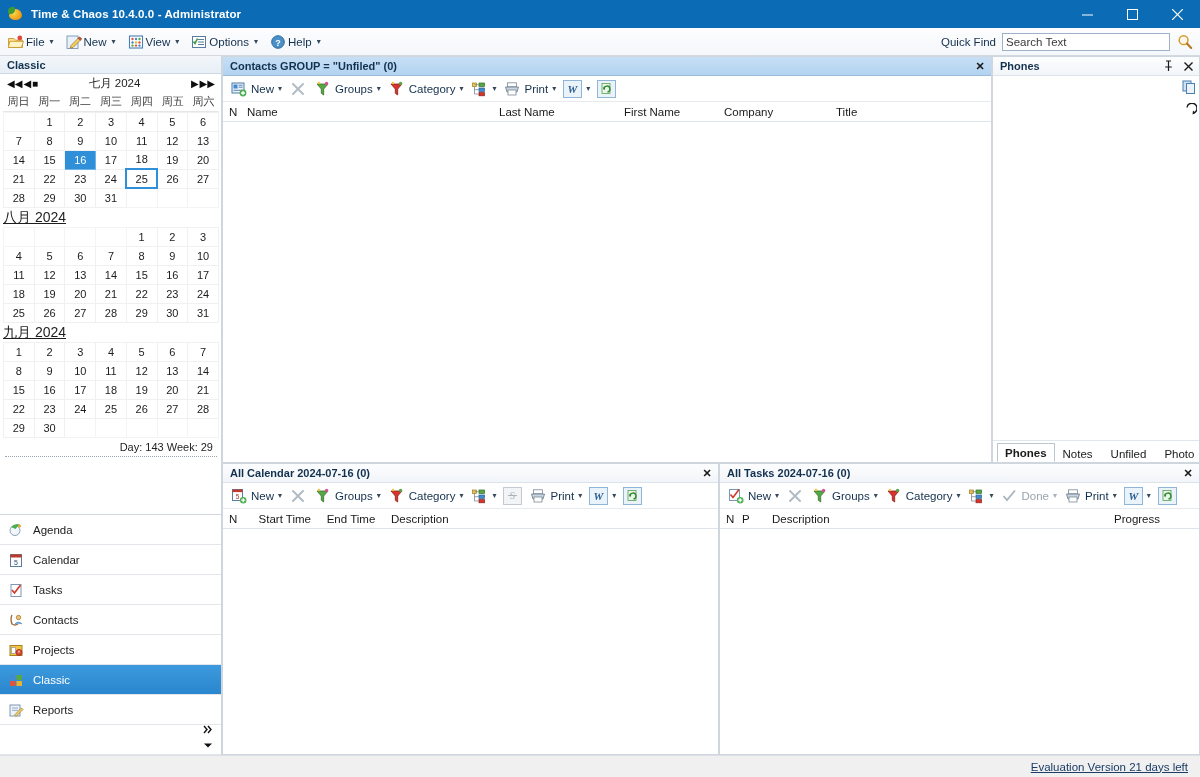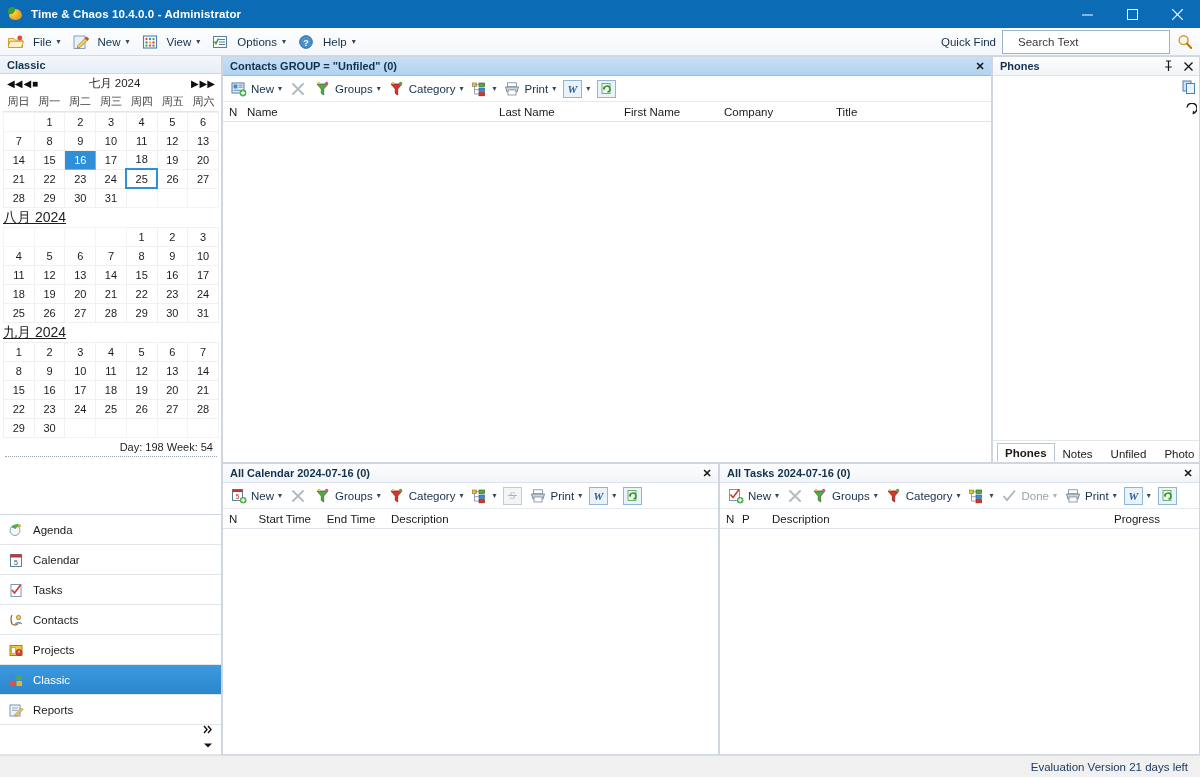--- a/index.html
+++ b/index.html
@@ -70,44 +70,44 @@
     position: relative;
   }
   .tbitem {
     display: flex; align-items: center;
     height: 24px; padding: 0 4px 0 3px;
     margin-left: 4px;
     cursor: default;
   }
   .tbitem .lbl {
     font-size: 11.5px;
-    margin-left: 8px;
+    margin-left: 1px;
     color: #13304d;
   }
   .tbitem .caret {
     margin-left: 5px;
     color: #36495c;
     font-size: 8px;
     line-height: 1;
   }
   .tb-ico { width: 18px; height: 18px; position: relative; flex: 0 0 18px; }
 
   .quickfind {
     position: absolute; right: 6px; top: 0;
     height: 28px; display: flex; align-items: center;
   }
   .quickfind .qf-label { font-size: 11.5px; color: #13304d; margin-right: 6px; }
   .qf-input {
-    width: 168px; height: 24px;
+    width: 168px; height: 18px;
     border: 1px solid #9fb3c8;
     background: #ffffff;
     font-family: "Liberation Sans", sans-serif;
     font-size: 11.5px;
     color: #222;
-    padding: 0 15px;
+    padding: 0 3px;
     outline: none;
   }
   .qf-input::placeholder { color: #3a3a3a; opacity: 1; }
   .qf-search-icon { margin-left: 6px; width: 18px; height: 18px; }
 
   
   .body {
     flex: 1 1 auto;
     display: flex;
     background: #ffffff;
@@ -338,20 +338,21 @@
   
   .statusbar {
     height: 22px; flex: 0 0 22px;
     background: #f0f0f0;
     border-top: 1px solid #dcdfe3;
     display: flex; align-items: center; justify-content: flex-end;
     padding-right: 12px;
   }
   .statusbar .eval {
     font-size: 11.5px; color: #1a3c66;
+    text-decoration: underline;
     cursor: default;
   }
 </style>
 </head>
 <body>
 
 <div class="app">
 
   <div class="titlebar">
     <div class="app-icon">
@@ -641,21 +642,21 @@
                 <td class="">30</td>
                 <td class="empty"></td>
                 <td class="empty"></td>
                 <td class="empty"></td>
                 <td class="empty"></td>
                 <td class="empty"></td>
               </tr>
             </tbody>
           </table>
 
-        <div class="daywk">Day: 198  Week: 54</div>
+        <div class="daywk">Day: 143  Week: 29</div>
         <div class="dotted-sep"></div>
       </div>
 
       <div class="navlist">
 
         <div class="navitem">
           <span class="nav-ico">
             <svg width="16" height="16" viewBox="0 0 16 16">
               <circle cx="7" cy="8.5" r="5" fill="#f3f6fa" stroke="#8aa0b8" stroke-width="1"></circle>
               <path d="M3 5 Q7 1 12 2.5 Q9 5 7.5 7 Z" fill="#4caf50"></path>

